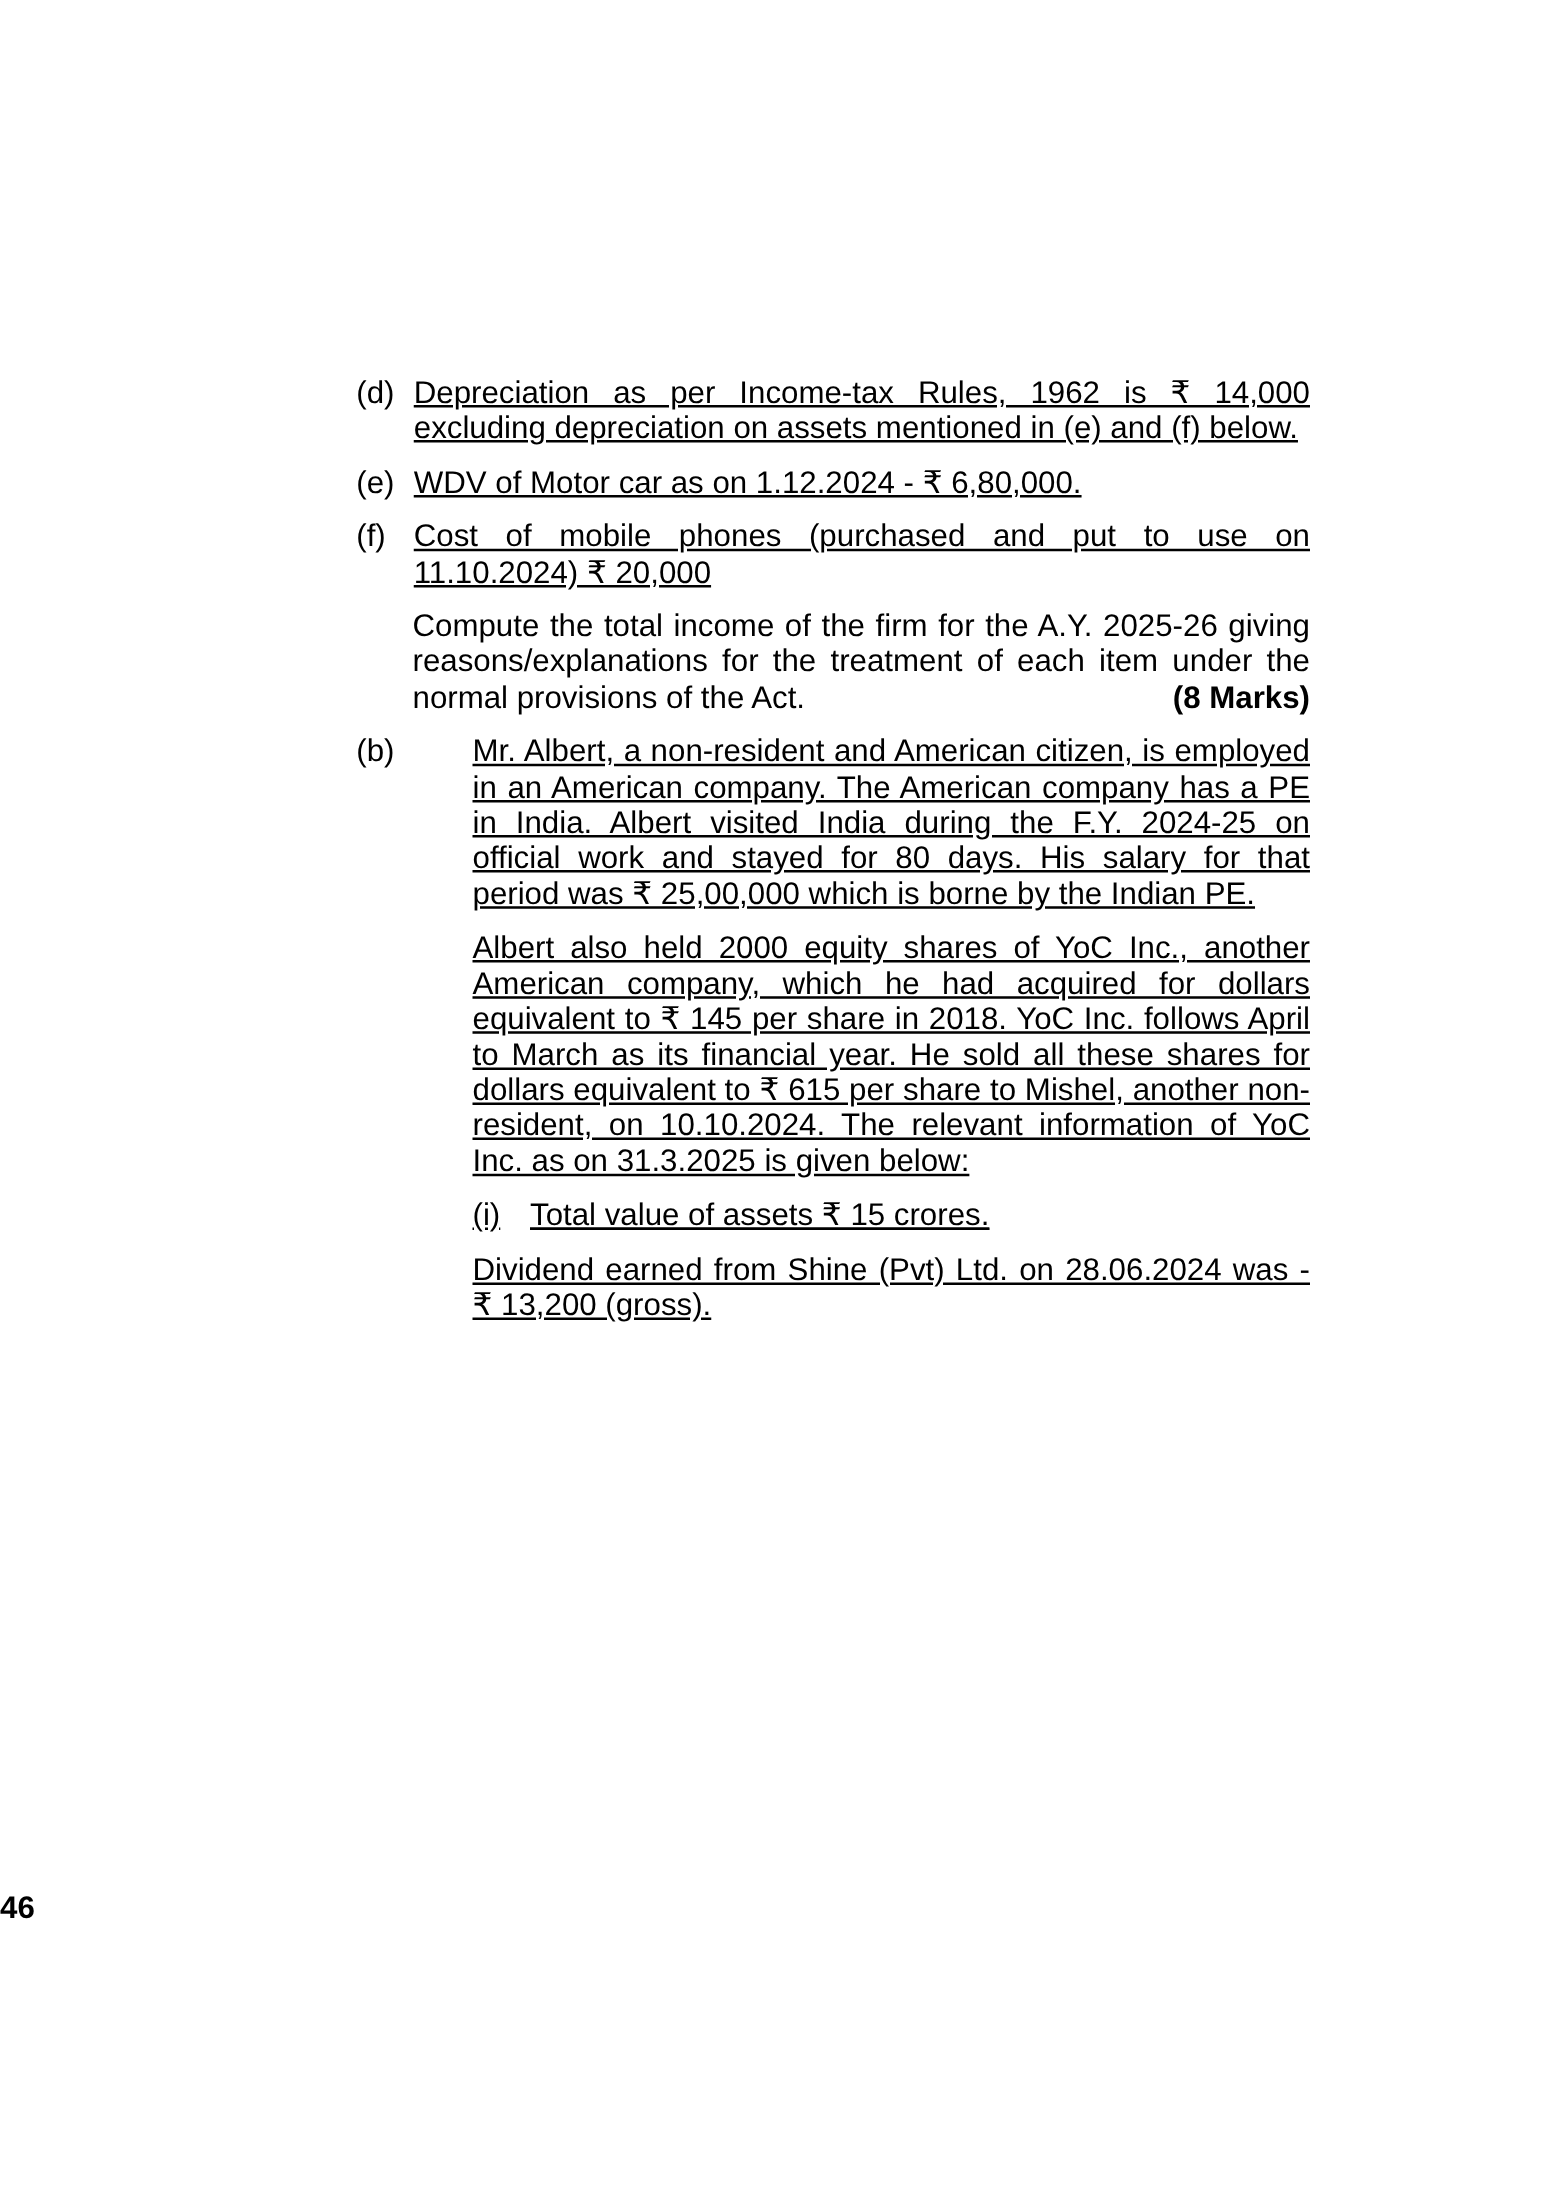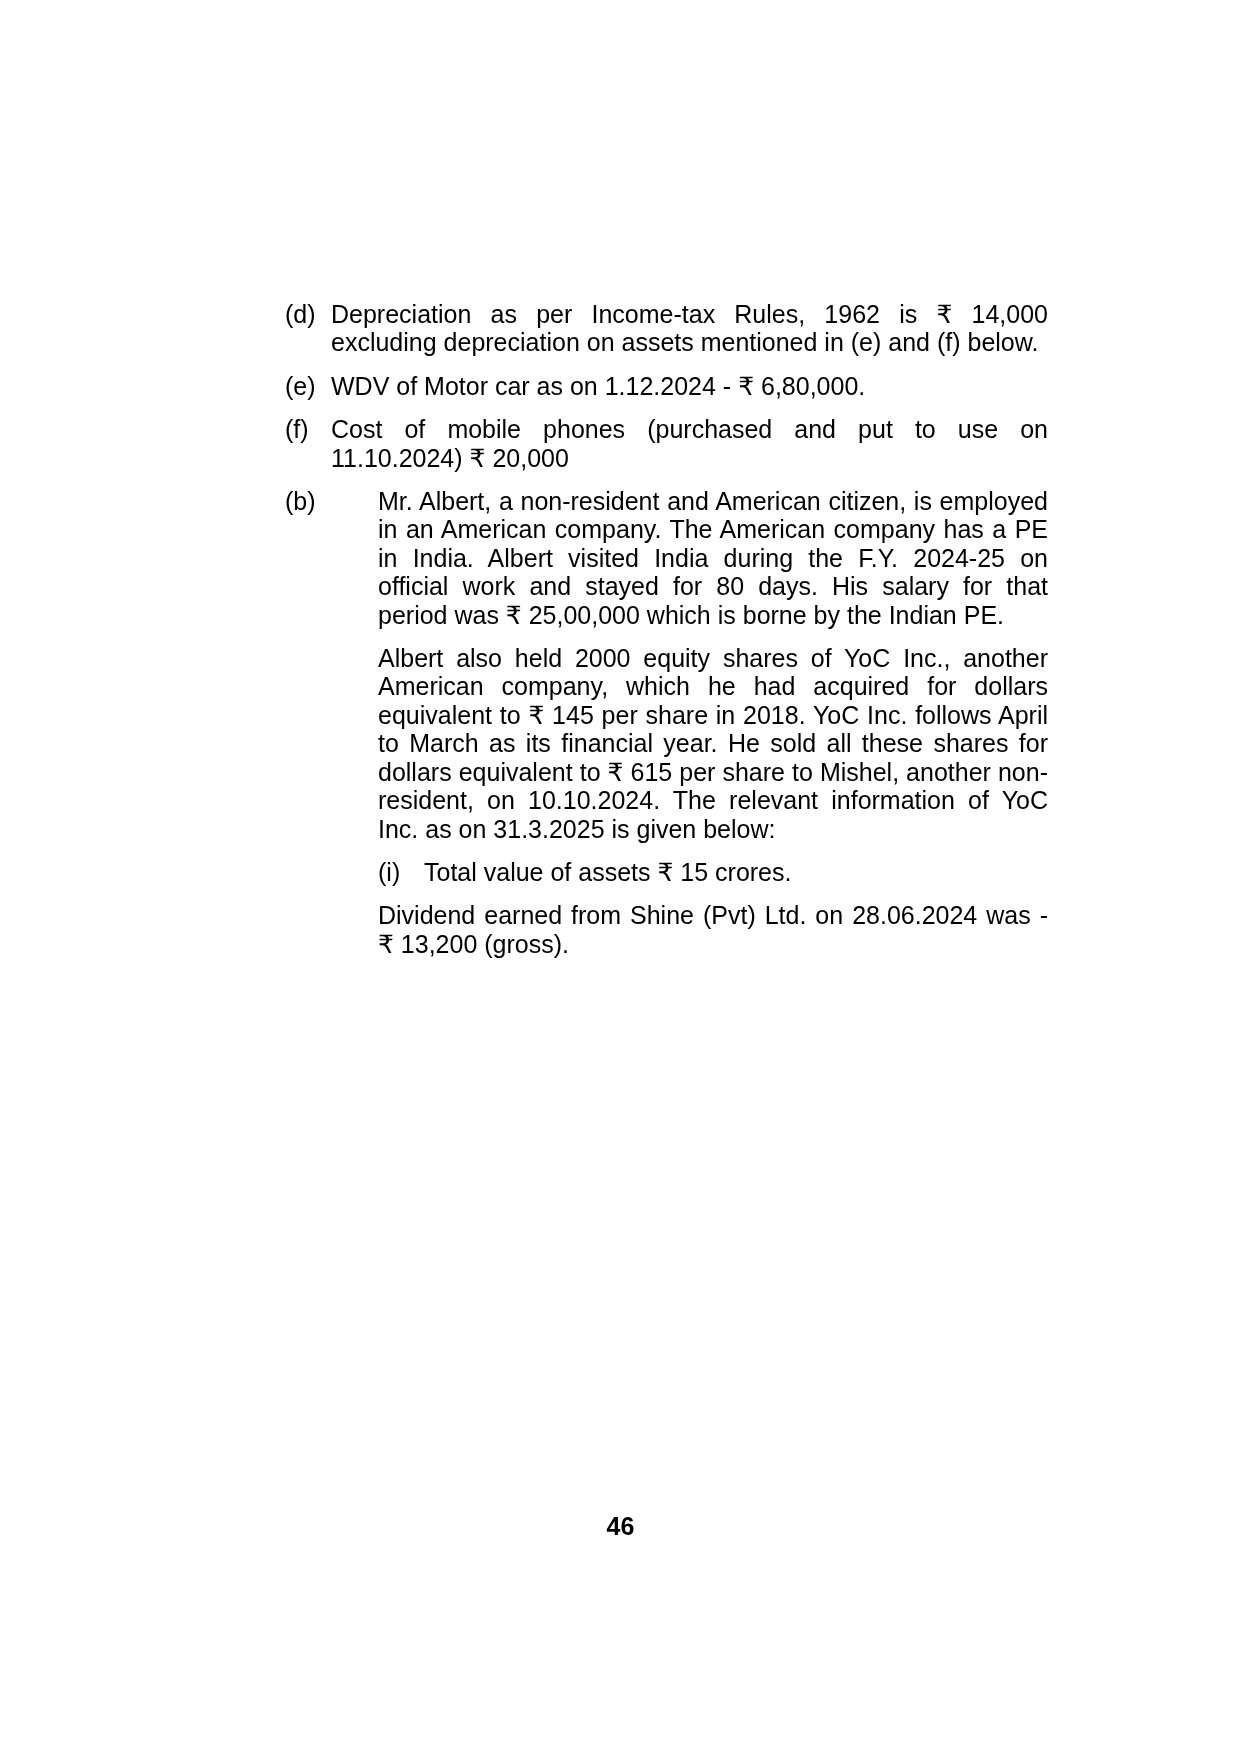--- a/index.html
+++ b/index.html
@@ -37,40 +37,40 @@
   }
   .row .lab {
     flex: 0 0 46px;
   }
   .row.outer > .lab {
     flex: 0 0 45px;
   }
   .row .txt {
     flex: 1;
     text-align: justify;
+    text-decoration: underline;
   }
   .row.outer > .txt {
     text-align: left;
     margin-left: 48px;
   }
   .marks-para {
     position: relative;
   }
   .marks {
     position: absolute;
     right: 0;
     bottom: 0;
     font-weight: bold;
   }
   .page-number {
     position: absolute;
     top: 1512px;
     left: 0;
     width: 100%;
-    text-align: center;
     font-weight: bold;
   }
 </style>
 </head>
 <body>
 
 <div class="page">
   <div class="content">
 
     <div class="row indent1">
@@ -81,20 +81,24 @@
     <div class="row indent1">
       <div class="lab">(e)</div>
       <div class="txt">WDV of Motor car as on 1.12.2024 - ₹ 6,80,000.</div>
     </div>
 
     <div class="row indent1">
       <div class="lab">(f)</div>
       <div class="txt">Cost of mobile phones (purchased and put to use on 11.10.2024) ₹ 20,000</div>
     </div>
 
+    <div class="para indent1 marks-para">
+      <span>Compute the total income of the firm for the A.Y. 2025-26 giving reasons/explanations for the treatment of each item under the normal provisions of the Act.</span>
+      <span class="marks">(8 Marks)</span>
+    </div>
 
     <div class="row outer">
       <div class="lab">(b)</div>
       <div class="txt">
 
         <p class="para">Mr. Albert, a non-resident and American citizen, is employed in an American company. The American company has a PE in India. Albert visited India during the F.Y. 2024-25 on official work and stayed for 80 days. His salary for that period was ₹ 25,00,000 which is borne by the Indian PE.</p>
         <p class="para">Albert also held 2000 equity shares of YoC Inc., another American company, which he had acquired for dollars equivalent to ₹ 145 per share in 2018. YoC Inc. follows April to March as its financial year. He sold all these shares for dollars equivalent to ₹ 615 per share to Mishel, another non-resident, on 10.10.2024. The relevant information of YoC Inc. as on 31.3.2025 is given below:</p>
 
         <div class="row">
           <div class="lab">(i)</div>

